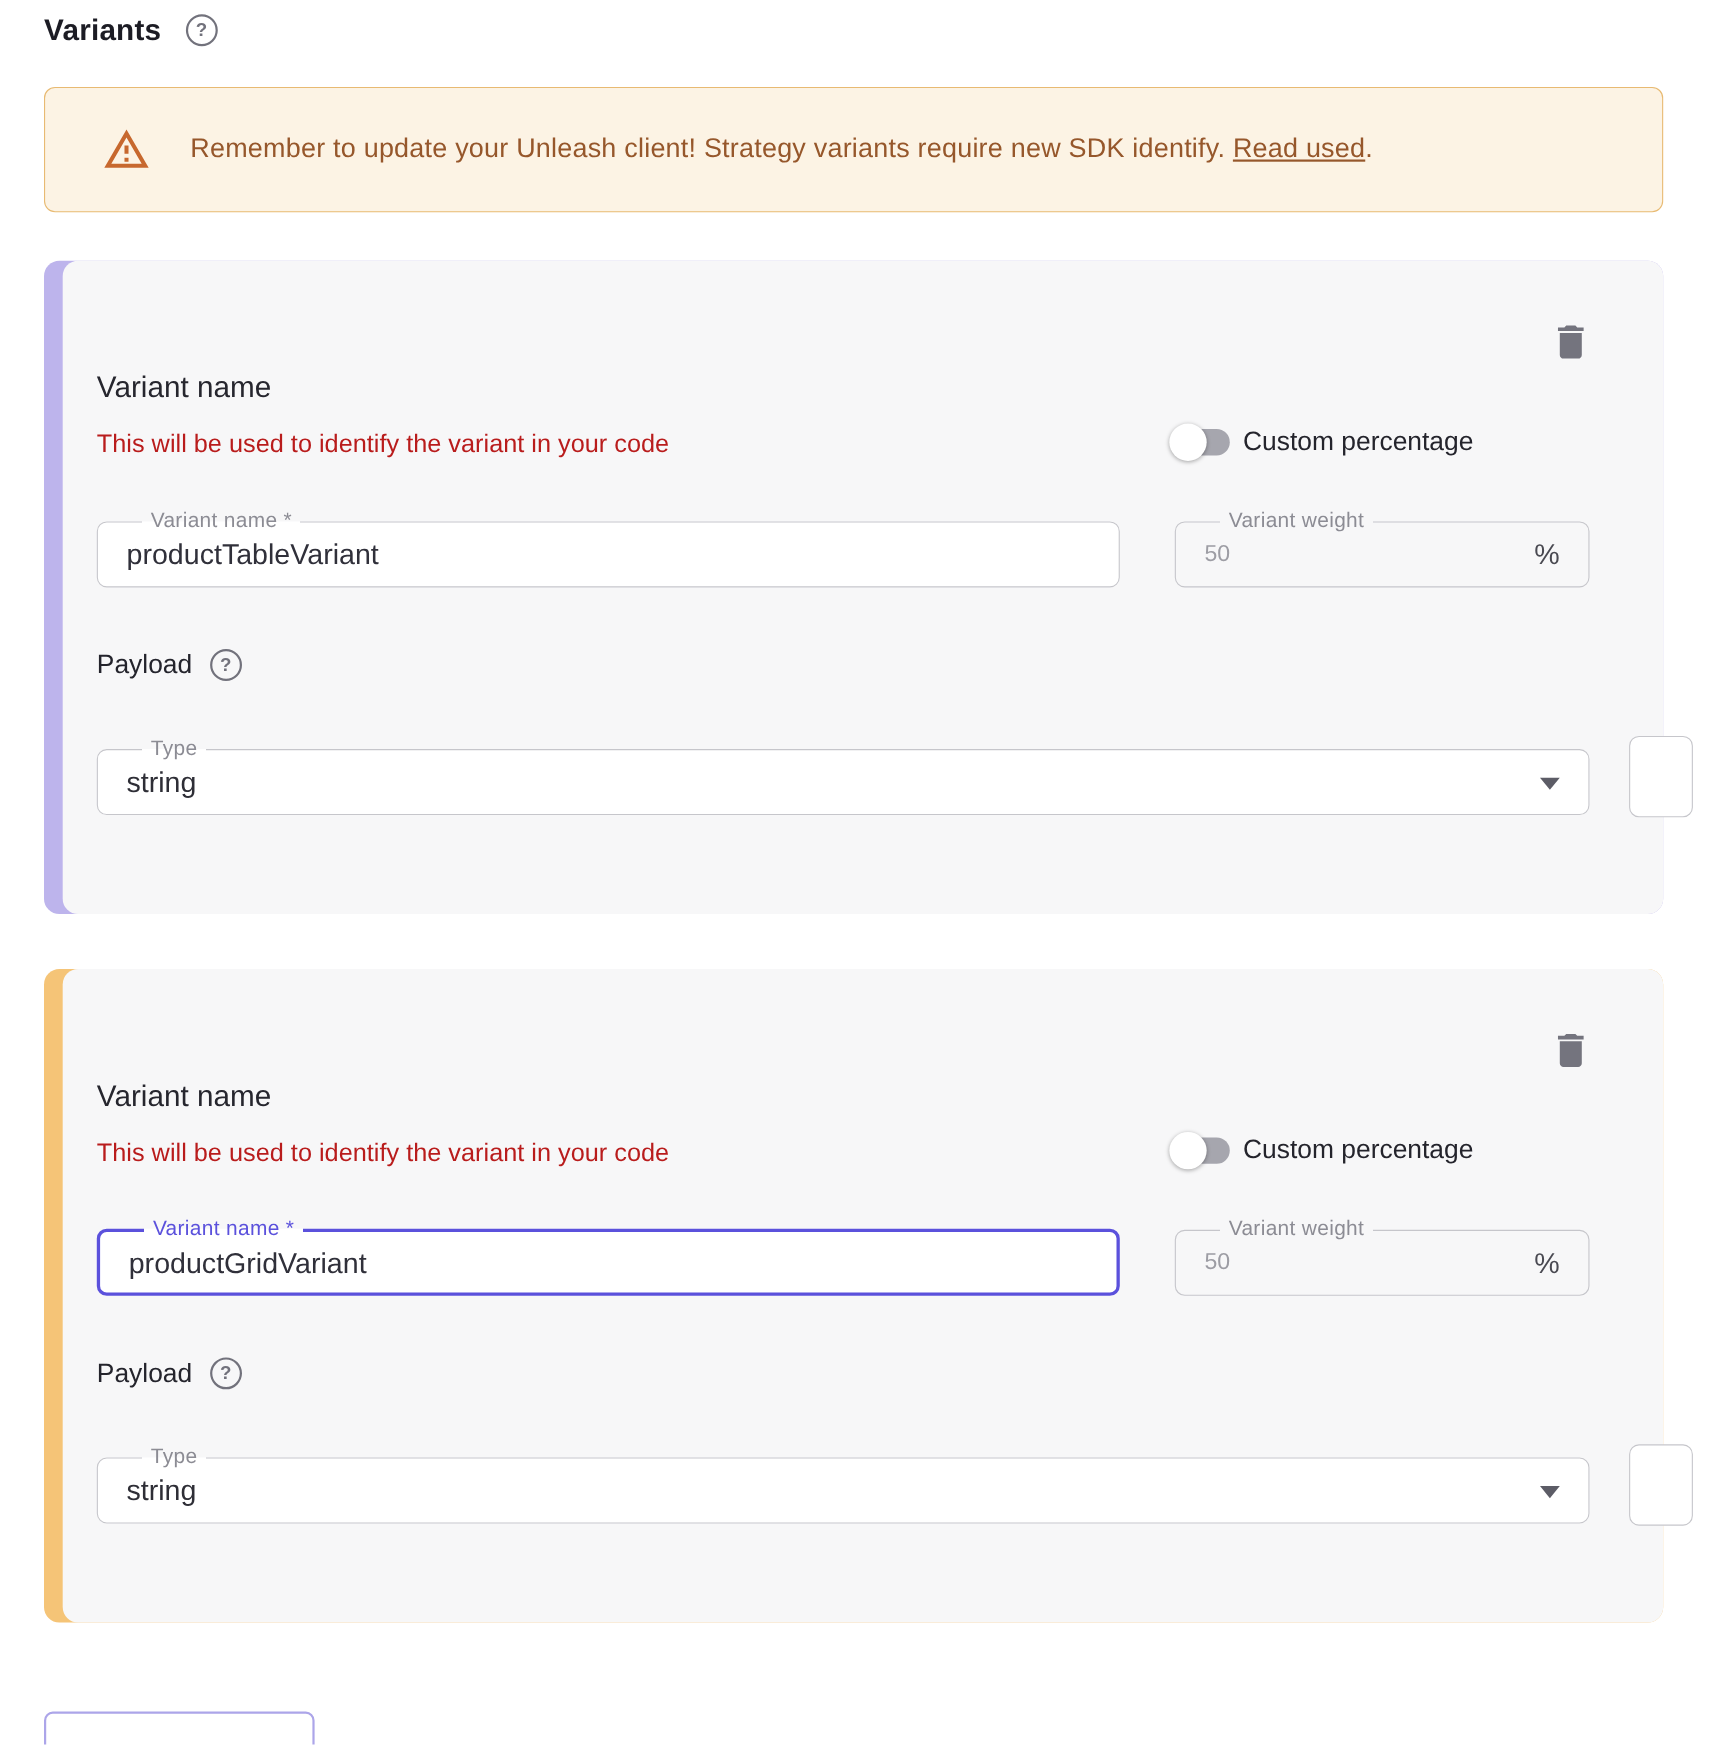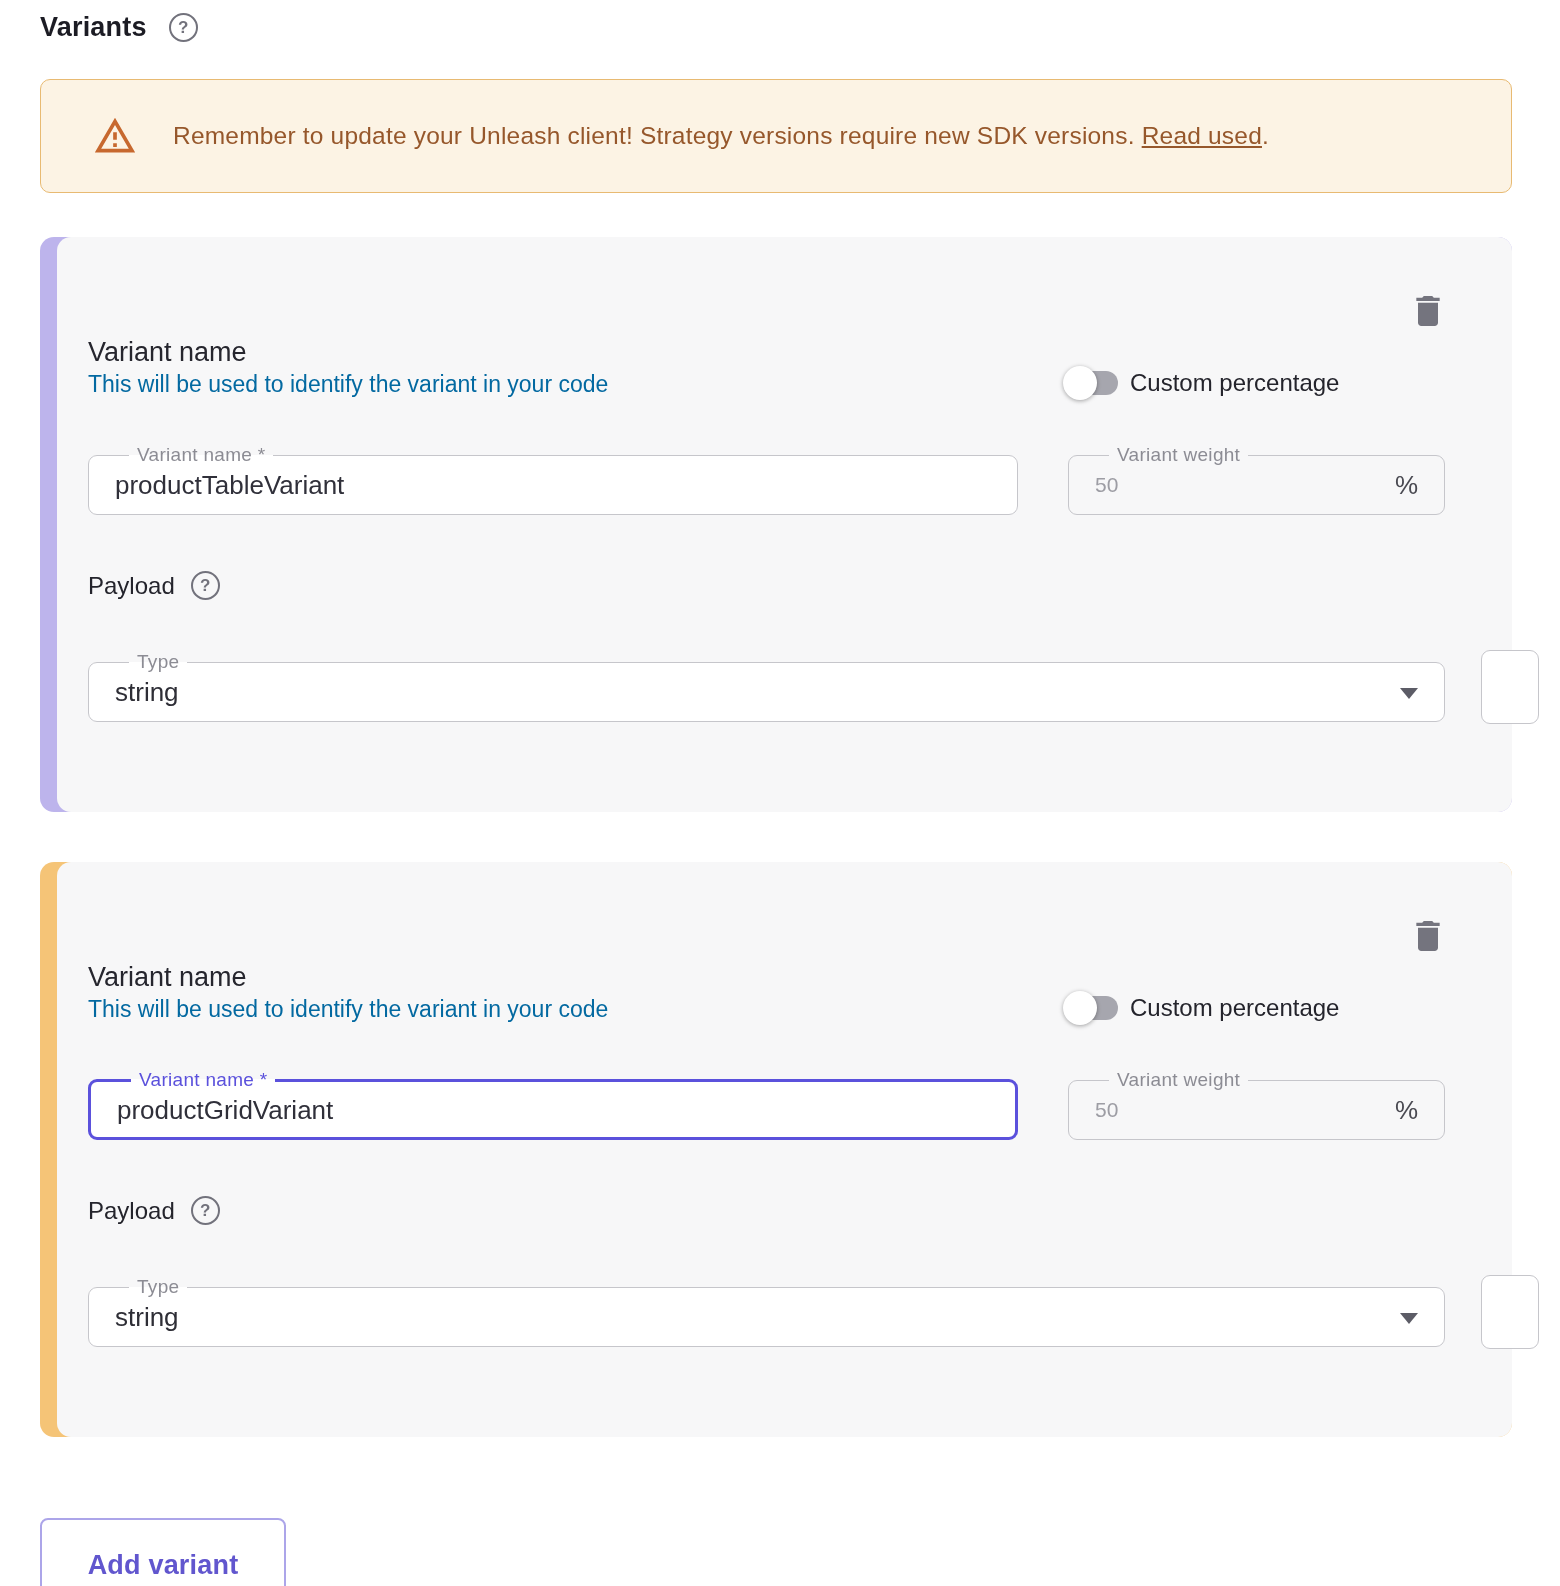--- a/index.html
+++ b/index.html
@@ -41,21 +41,21 @@
   }
   .trash-btn {
     position: absolute; top: 54px; right: 64px; width: 40px; height: 40px;
     background: none; border: none; cursor: pointer; padding: 0;
   }
   .trash-btn svg { width: 40px; height: 40px; fill: #74747e; }
 
   .row-grid { display: grid; grid-template-columns: 1fr 377px; column-gap: 50px; }
   .row-top { align-items: end; padding-top: 100px; }
   .card-heading { font-size: 27px; color: #26262e; line-height: 30px; }
-  .card-desc { font-size: 23px; color: #0369a1; line-height: 30px; margin-top: 2px; }
+  .card-desc { font-size: 23px; color: #b91c1c; line-height: 30px; margin-top: 21px; }
 
   .toggle-row { display: flex; align-items: center; gap: 12px; margin-bottom: 2px; }
   .switch { position: relative; width: 50px; height: 24px; flex: 0 0 auto; cursor: pointer; }
   .switch-track { position: absolute; inset: 0; background: #a6a6ae; border-radius: 12px; }
   .switch-thumb {
     position: absolute; left: -5px; top: -5px; width: 34px; height: 34px; border-radius: 50%;
     background: #ffffff; box-shadow: 0 1px 4px rgba(0,0,0,.35);
   }
   .toggle-label { font-size: 24px; color: #24242c; }
 
@@ -119,21 +119,21 @@
     <span class="page-title">Variants</span>
     <span class="help-icon">?</span>
   </div>
 
   
   <div class="banner">
     <svg class="banner-icon" viewBox="0 0 24 24">
       <path fill="#c7682e" d="M12 5.99 19.53 19H4.47L12 5.99M12 2 1 21h22L12 2zm1 14h-2v2h2v-2zm0-6h-2v4h2v-4z"></path>
     </svg>
     <span class="banner-text">
-      <span>Remember to update your Unleash client! Strategy versions require new SDK versions.</span>
+      <span>Remember to update your Unleash client! Strategy variants require new SDK identify.</span>
       <a>Read used</a><span>.</span>
     </span>
   </div>
 
   
   <div class="card-outer" style="background-color: rgb(189, 180, 236);">
     <div class="card">
 
       <button class="trash-btn" title="">
         <svg viewBox="0 0 24 24">

